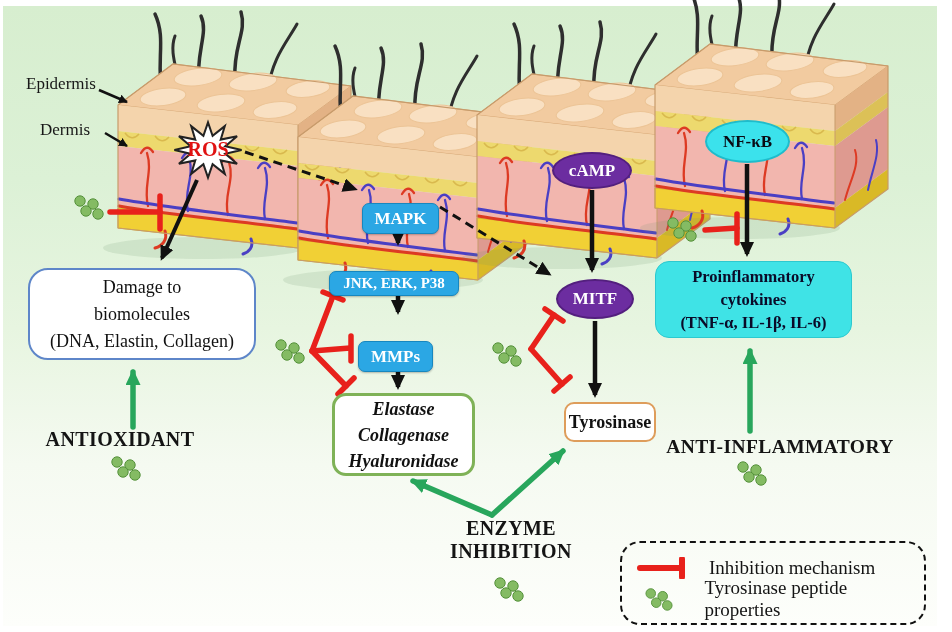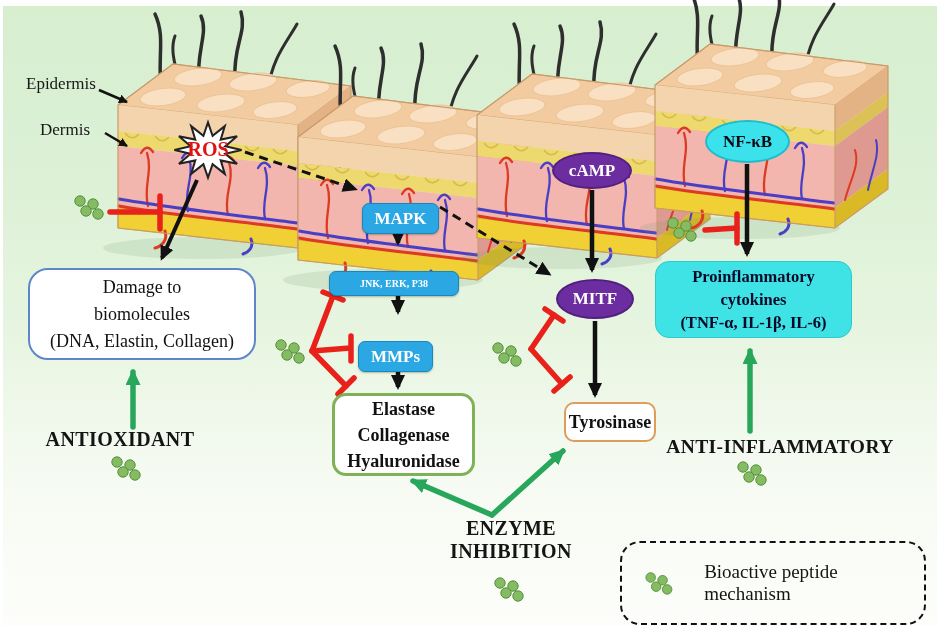--- a/index.html
+++ b/index.html
@@ -14,31 +14,31 @@
   .bluenode{background:#2ba7e4;border:1.5px solid #1787bf;border-radius:7px;color:#ffffff;
             font-weight:bold;display:flex;align-items:center;justify-content:center;
             box-shadow:0 1px 2px rgba(0,0,0,.25);margin-top:22px;}
   .purplenode{background:#6c2da0;border:2px solid #531f7e;border-radius:50%;color:#ffffff;
             font-weight:bold;display:flex;align-items:center;justify-content:center;}
   .cyannode{background:#3be2ec;border:2px solid #1fbccb;border-radius:50%;color:#0a0a14;
             font-weight:bold;display:flex;align-items:center;justify-content:center;}
   .outbox{background:#ffffff;border-radius:20px;display:flex;flex-direction:column;
           align-items:center;justify-content:center;text-align:center;color:#111;}
   .box-damage{border:2.5px solid #5e86c9;font-size:18px;line-height:27px;}
-  .box-enzymes{border:3px solid #7fb257;font-size:18px;font-weight:bold;line-height:26px;border-radius:14px;}
+  .box-enzymes{border:3px solid #7fb257;font-size:18px;font-weight:bold;line-height:26px;border-radius:14px;font-style:italic;}
   .box-tyrosinase{border:2.5px solid #de9d5b;font-size:18px;font-weight:bold;border-radius:10px;}
   .box-cytokines{background:#3fe3e6;border:1.5px solid #2cc9cf;border-radius:14px;color:#0a0a28;
           font-size:16.5px;font-weight:bold;line-height:23px;display:flex;flex-direction:column;
           align-items:center;justify-content:center;text-align:center;}
   .mech{font-weight:bold;font-size:20px;color:#141414;text-align:center;letter-spacing:.4px;}
   .legend{border:2.5px dashed #111;border-radius:20px;padding:9px 14px;display:flex;
           flex-direction:column;justify-content:space-around;background:transparent;}
   .legend-row{display:flex;align-items:center;gap:15px;height:31px;}
   .legend-row .txt{font-size:19px;color:#141414;}
-  .node-sm{font-size:10px;}
+  .node-sm{font-size:15px;}
   .node-md{font-size:17px;}
 </style>
 </head>
 <body>
 
 <div id="canvas">
   <div id="bg"></div>
 
   <svg class="layer" width="952" height="632" viewBox="0 0 952 632">
     <defs>
@@ -207,24 +207,31 @@
 
   <div class="abs mech" style="left:40px;top:428px;width:160px;">ANTIOXIDANT</div>
   <div class="abs mech" style="left:425px;top:517px;width:172px;line-height:23px;">
     <div>ENZYME</div>
     <div>INHIBITION</div>
   </div>
   <div class="abs mech" style="left:658px;top:436px;width:244px;font-size:19.5px;">ANTI-INFLAMMATORY</div>
 
   <div class="abs legend" style="left:620px;top:541px;width:306px;height:84px;">
     <div class="legend-row">
+      <svg width="58" height="22" viewBox="0 0 58 22">
+        <line x1="4" y1="11" x2="46" y2="11" stroke="#e8211b" stroke-width="6" stroke-linecap="round"></line>
+        <line x1="46" y1="2" x2="46" y2="20" stroke="#e8211b" stroke-width="6" stroke-linecap="round"></line>
+      </svg>
+      <span class="txt">Inhibition mechanism</span>
+    </div>
+    <div class="legend-row">
       <svg width="58" height="28" viewBox="0 0 58 28">
         <g fill="#84bb63" stroke="#55913b" stroke-width="1">
           <circle cx="16" cy="8" r="5.2"></circle>
             <circle cx="29" cy="11" r="5.2"></circle>
           <circle cx="22" cy="18" r="5.2"></circle>
             <circle cx="34" cy="21" r="5.2"></circle>
         </g>
       </svg>
-      <span class="txt">Bioactive peptide mechanism</span>
+      <span class="txt">Tyrosinase peptide properties</span>
     </div>
   </div>
 </div>
 
 </body></html>

